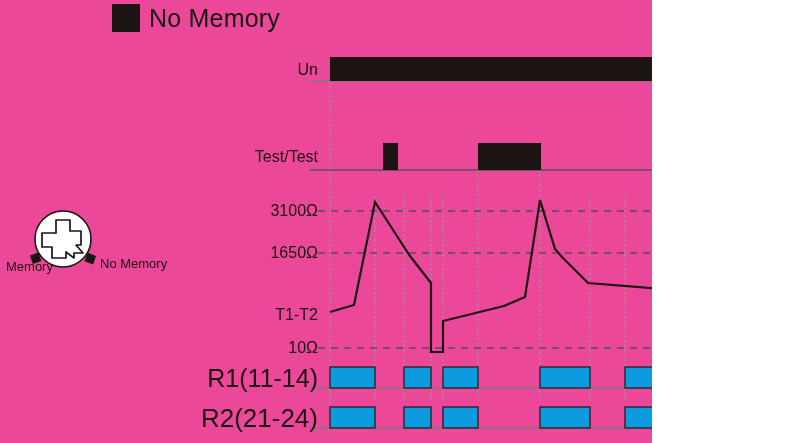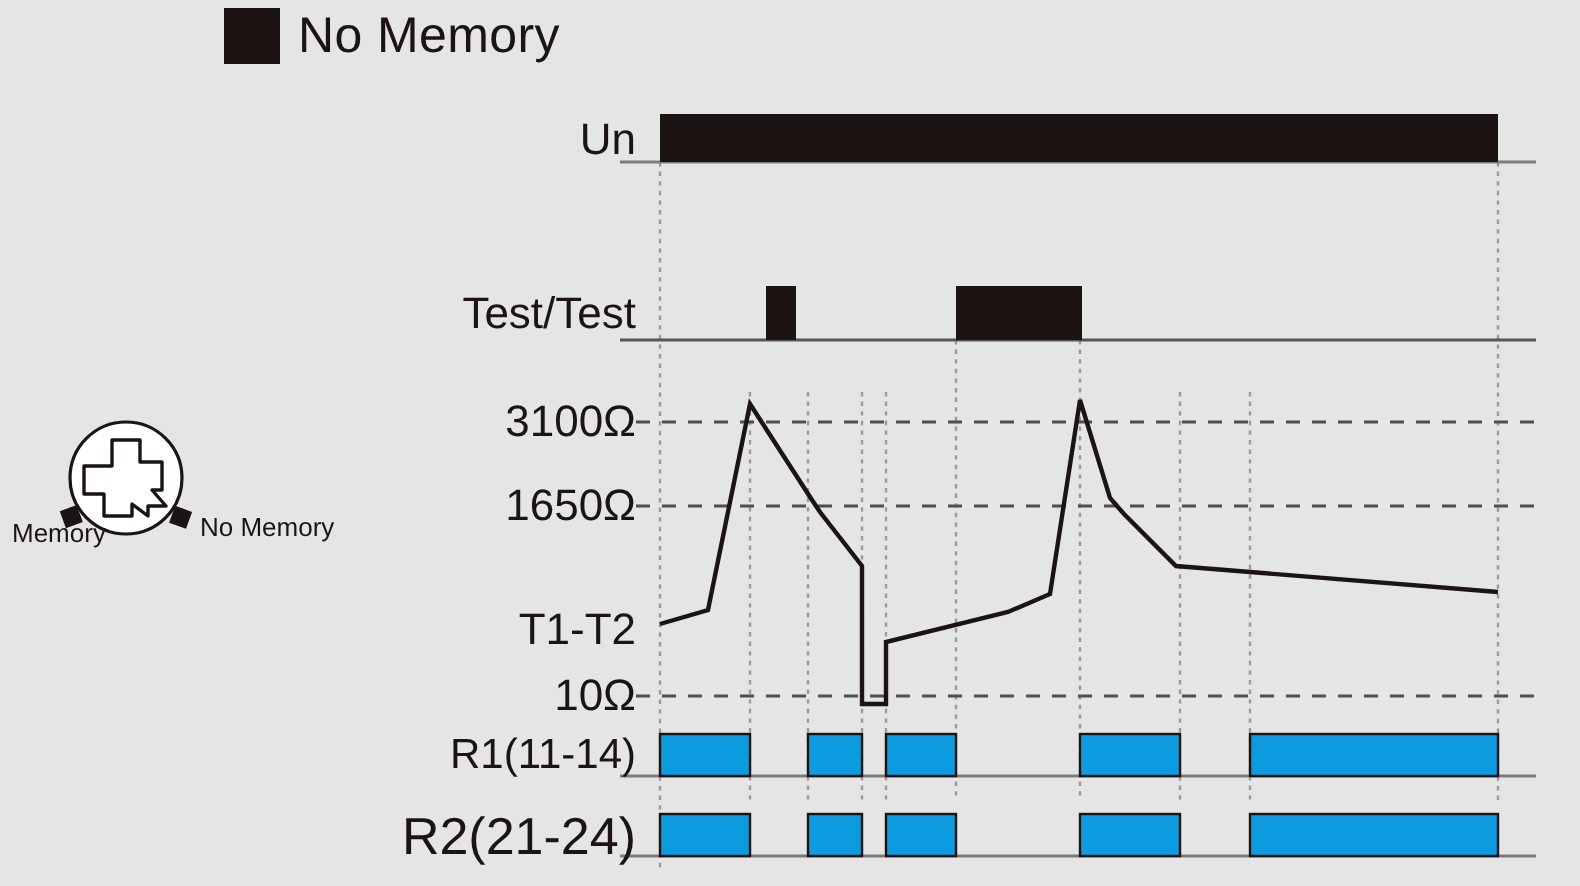--- a/index.html
+++ b/index.html
@@ -2,23 +2,23 @@
 <html><head>
 <meta charset="utf-8">
 <style>
   html, body {
     margin: 0;
     padding: 0;
     background: #ffffff;
   }
   #page {
     position: relative;
-    width: 790px;
+    width: 652px;
     height: 443px;
-    background: #e5e5e5;
+    background: #ec4899;
     font-family: "Liberation Sans", sans-serif;
     color: #1b1412;
     overflow: hidden;
   }
   
   #legend {
     position: absolute;
     left: 112px;
     top: 4px;
     display: flex;
@@ -60,21 +60,21 @@
     position: absolute;
     left: 0;
     top: 0;
     width: 790px;
     height: 443px;
   }
   .row-label {
     position: absolute;
     right: 0;
     text-align: right;
-    font-size: 22px;
+    font-size: 16px;
     line-height: 26px;
     color: #1b1412;
     white-space: nowrap;
   }
   .row-label-wrap {
     position: absolute;
     left: 150px;
     width: 168px;
   }
   svg { display: block; }
@@ -174,19 +174,19 @@
   <div class="row-label-wrap" style="top:240px;">
     <div class="row-label">1650Ω</div>
   </div>
   <div class="row-label-wrap" style="top:302px;">
     <div class="row-label">T1-T2</div>
   </div>
   <div class="row-label-wrap" style="top:335px;">
     <div class="row-label">10Ω</div>
   </div>
   <div class="row-label-wrap" style="top:365px;">
-    <div class="row-label" style="font-size:21px;">R1(11-14)</div>
+    <div class="row-label" style="font-size:25px;">R1(11-14)</div>
   </div>
   <div class="row-label-wrap" style="top:405px;">
     <div class="row-label" style="font-size:26px;">R2(21-24)</div>
   </div>
 
 </div>
 
 </body></html>

